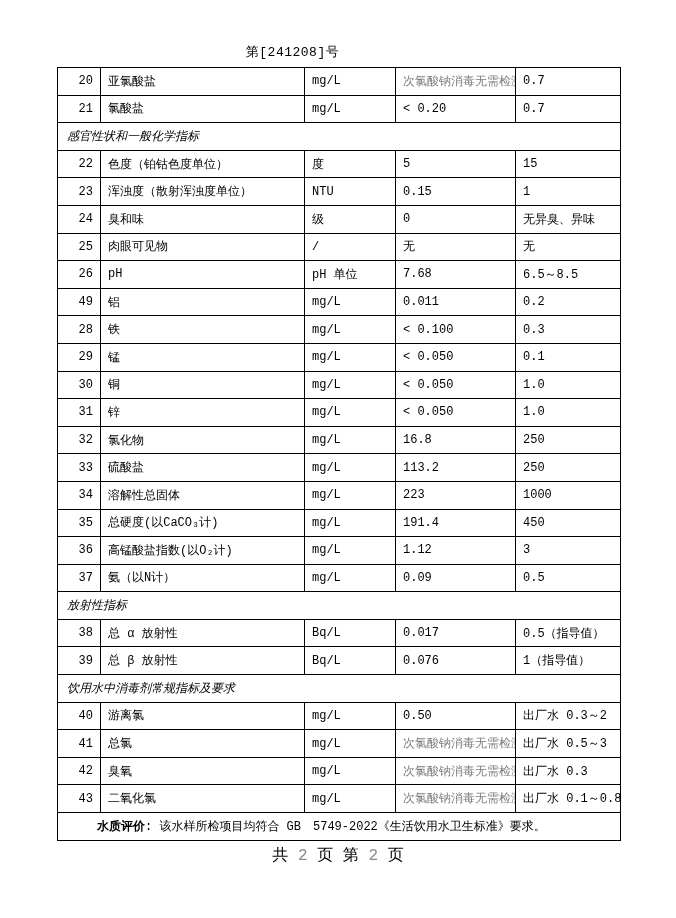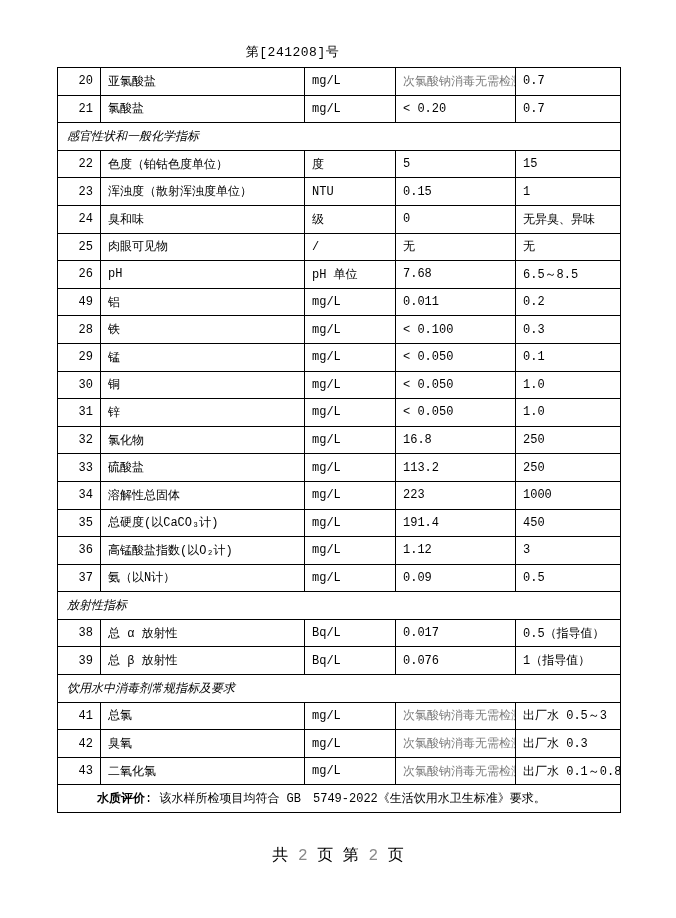--- a/index.html
+++ b/index.html
@@ -193,20 +193,27 @@
     <td class="c-no">39</td>
     <td class="c-item">总 β 放射性</td>
     <td class="c-unit">Bq/L</td>
     <td class="c-value">0.076</td>
     <td class="c-limit">1（指导值）</td>
   </tr>
       <tr class="section-row">
     <td colspan="5">饮用水中消毒剂常规指标及要求</td>
   </tr>
       <tr class="data-row">
+    <td class="c-no">40</td>
+    <td class="c-item">游离氯</td>
+    <td class="c-unit">mg/L</td>
+    <td class="c-value">0.50</td>
+    <td class="c-limit">出厂水 0.3～2</td>
+  </tr>
+      <tr class="data-row">
     <td class="c-no">41</td>
     <td class="c-item">总氯</td>
     <td class="c-unit">mg/L</td>
     <td class="c-value note">次氯酸钠消毒无需检测</td>
     <td class="c-limit">出厂水 0.5～3</td>
   </tr>
       <tr class="data-row">
     <td class="c-no">42</td>
     <td class="c-item">臭氧</td>
     <td class="c-unit">mg/L</td>

